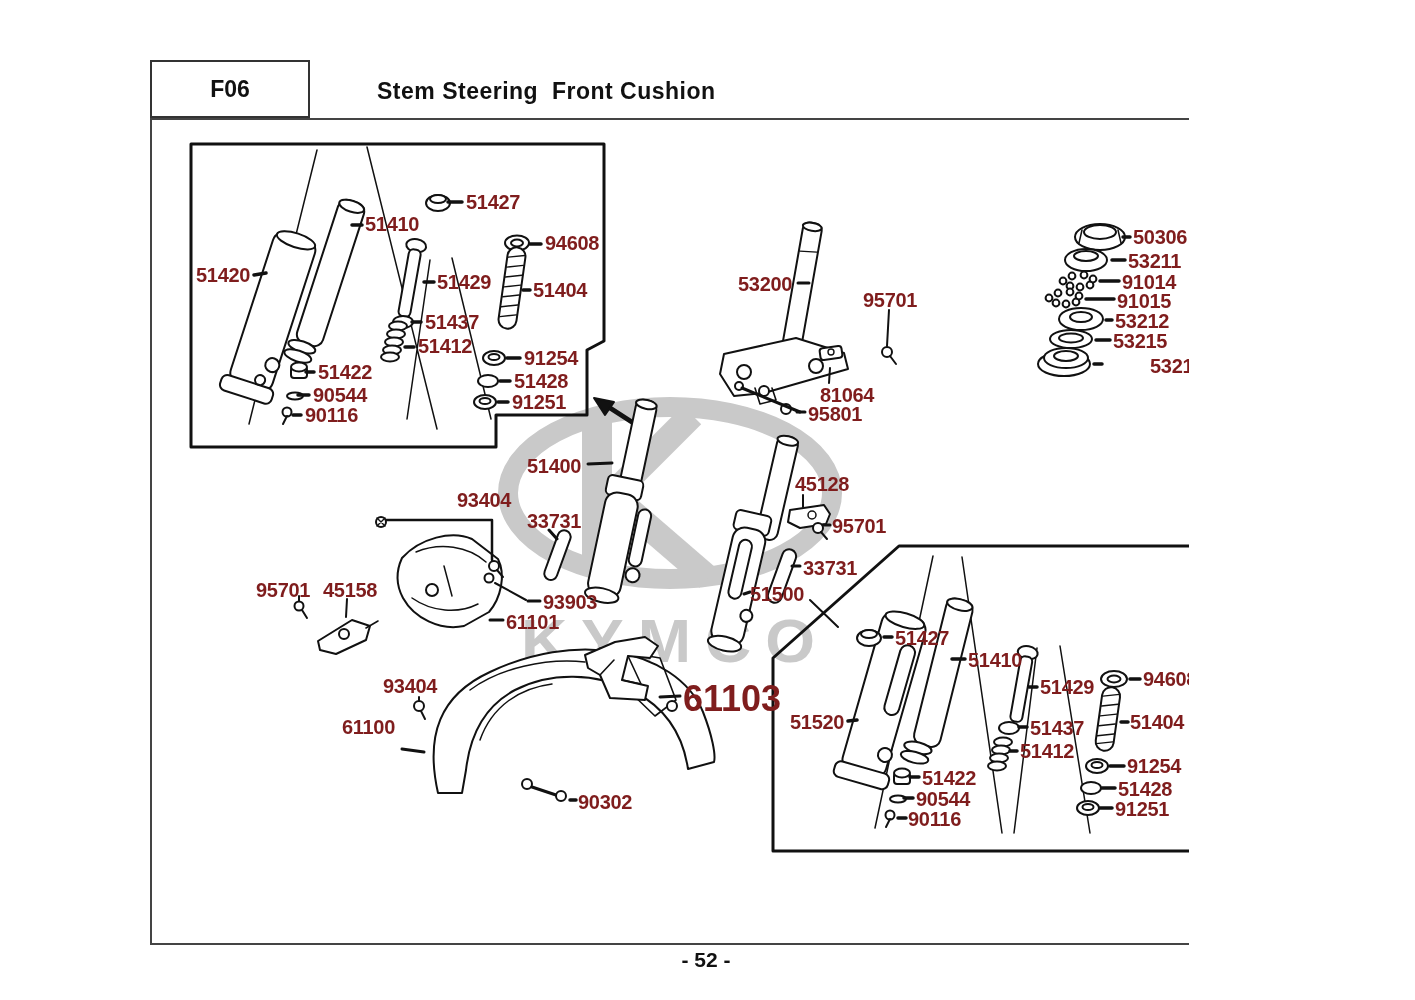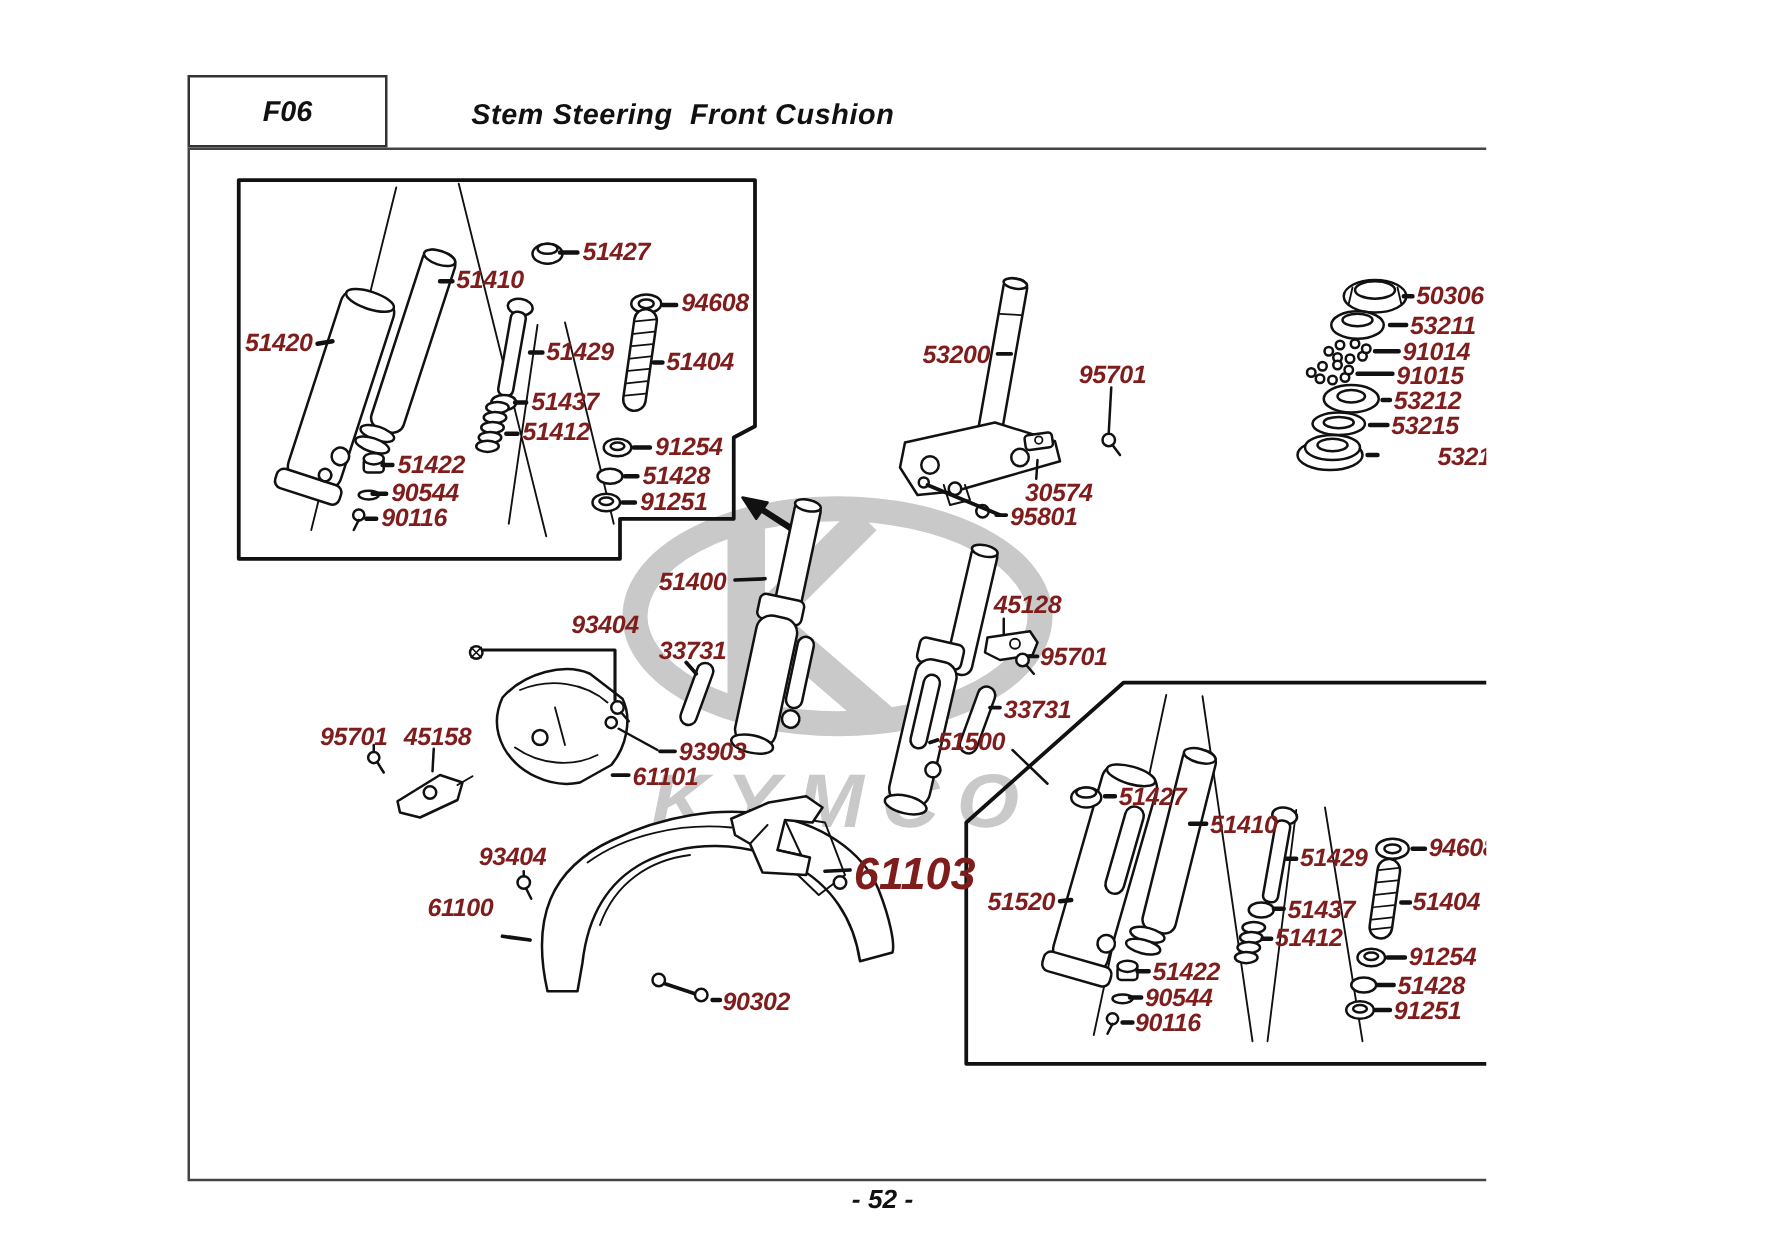--- a/index.html
+++ b/index.html
@@ -1,17 +1,17 @@
 <!DOCTYPE html>
 <html><head>
 <meta charset="utf-8">
 <style>
   html,body{margin:0;padding:0;background:#fff;}
   #page{position:relative;width:1189px;height:1000px;background:#fff;overflow:hidden;
-        font-family:"Liberation Sans",sans-serif;color:#111;font-style:italic;}
+        font-family:"Liberation Sans",sans-serif;color:#111;}
   .hdr-code-box{position:absolute;left:150px;top:60px;width:160px;height:58px;
         border:2px solid #333;box-sizing:border-box;display:flex;align-items:center;justify-content:center;
         font-weight:700;font-size:23px;background:#fff;}
   .hdr-title{position:absolute;left:377px;top:78px;font-weight:700;font-size:23px;white-space:pre;letter-spacing:.5px;}
   .content-border{position:absolute;left:150px;top:118px;width:1113px;height:827px;
         border:2px solid #444;box-sizing:border-box;background:transparent;}
   .footer{position:absolute;left:606px;top:948px;width:200px;text-align:center;
         font-weight:700;font-size:21px;}
   .wm-text{position:absolute;left:505px;top:604px;width:340px;text-align:center;
         font-weight:700;font-size:64px;letter-spacing:14px;color:#c9c9c9;z-index:1;
@@ -402,21 +402,21 @@
       <div class="part-label" style="left: 425px; top: 312px;">51437</div>
       <div class="part-label" style="left: 418px; top: 336px;">51412</div>
       <div class="part-label" style="left: 318px; top: 362px;">51422</div>
       <div class="part-label" style="left: 313px; top: 385px;">90544</div>
       <div class="part-label" style="left: 305px; top: 405px;">90116</div>
       <div class="part-label" style="left: 524px; top: 348px;">91254</div>
       <div class="part-label" style="left: 514px; top: 371px;">51428</div>
       <div class="part-label" style="left: 512px; top: 392px;">91251</div>
       <div class="part-label" style="left: 738px; top: 274px;">53200</div>
       <div class="part-label" style="left: 863px; top: 290px;">95701</div>
-      <div class="part-label" style="left: 820px; top: 385px;">30574</div>
+      <div class="part-label" style="left: 820px; top: 385px;">81064</div>
       <div class="part-label" style="left: 808px; top: 404px;">95801</div>
       <div class="part-label" style="left: 1133px; top: 227px;">50306</div>
       <div class="part-label" style="left: 1128px; top: 251px;">53211</div>
       <div class="part-label" style="left: 1122px; top: 272px;">91014</div>
       <div class="part-label" style="left: 1117px; top: 291px;">91015</div>
       <div class="part-label" style="left: 1115px; top: 311px;">53212</div>
       <div class="part-label" style="left: 1113px; top: 331px;">53215</div>
       <div class="part-label" style="left: 1105px; top: 356px; margin-left: 45px;">53214</div>
       <div class="part-label" style="left: 527px; top: 456px;">51400</div>
       <div class="part-label" style="left: 795px; top: 474px;">45128</div>

